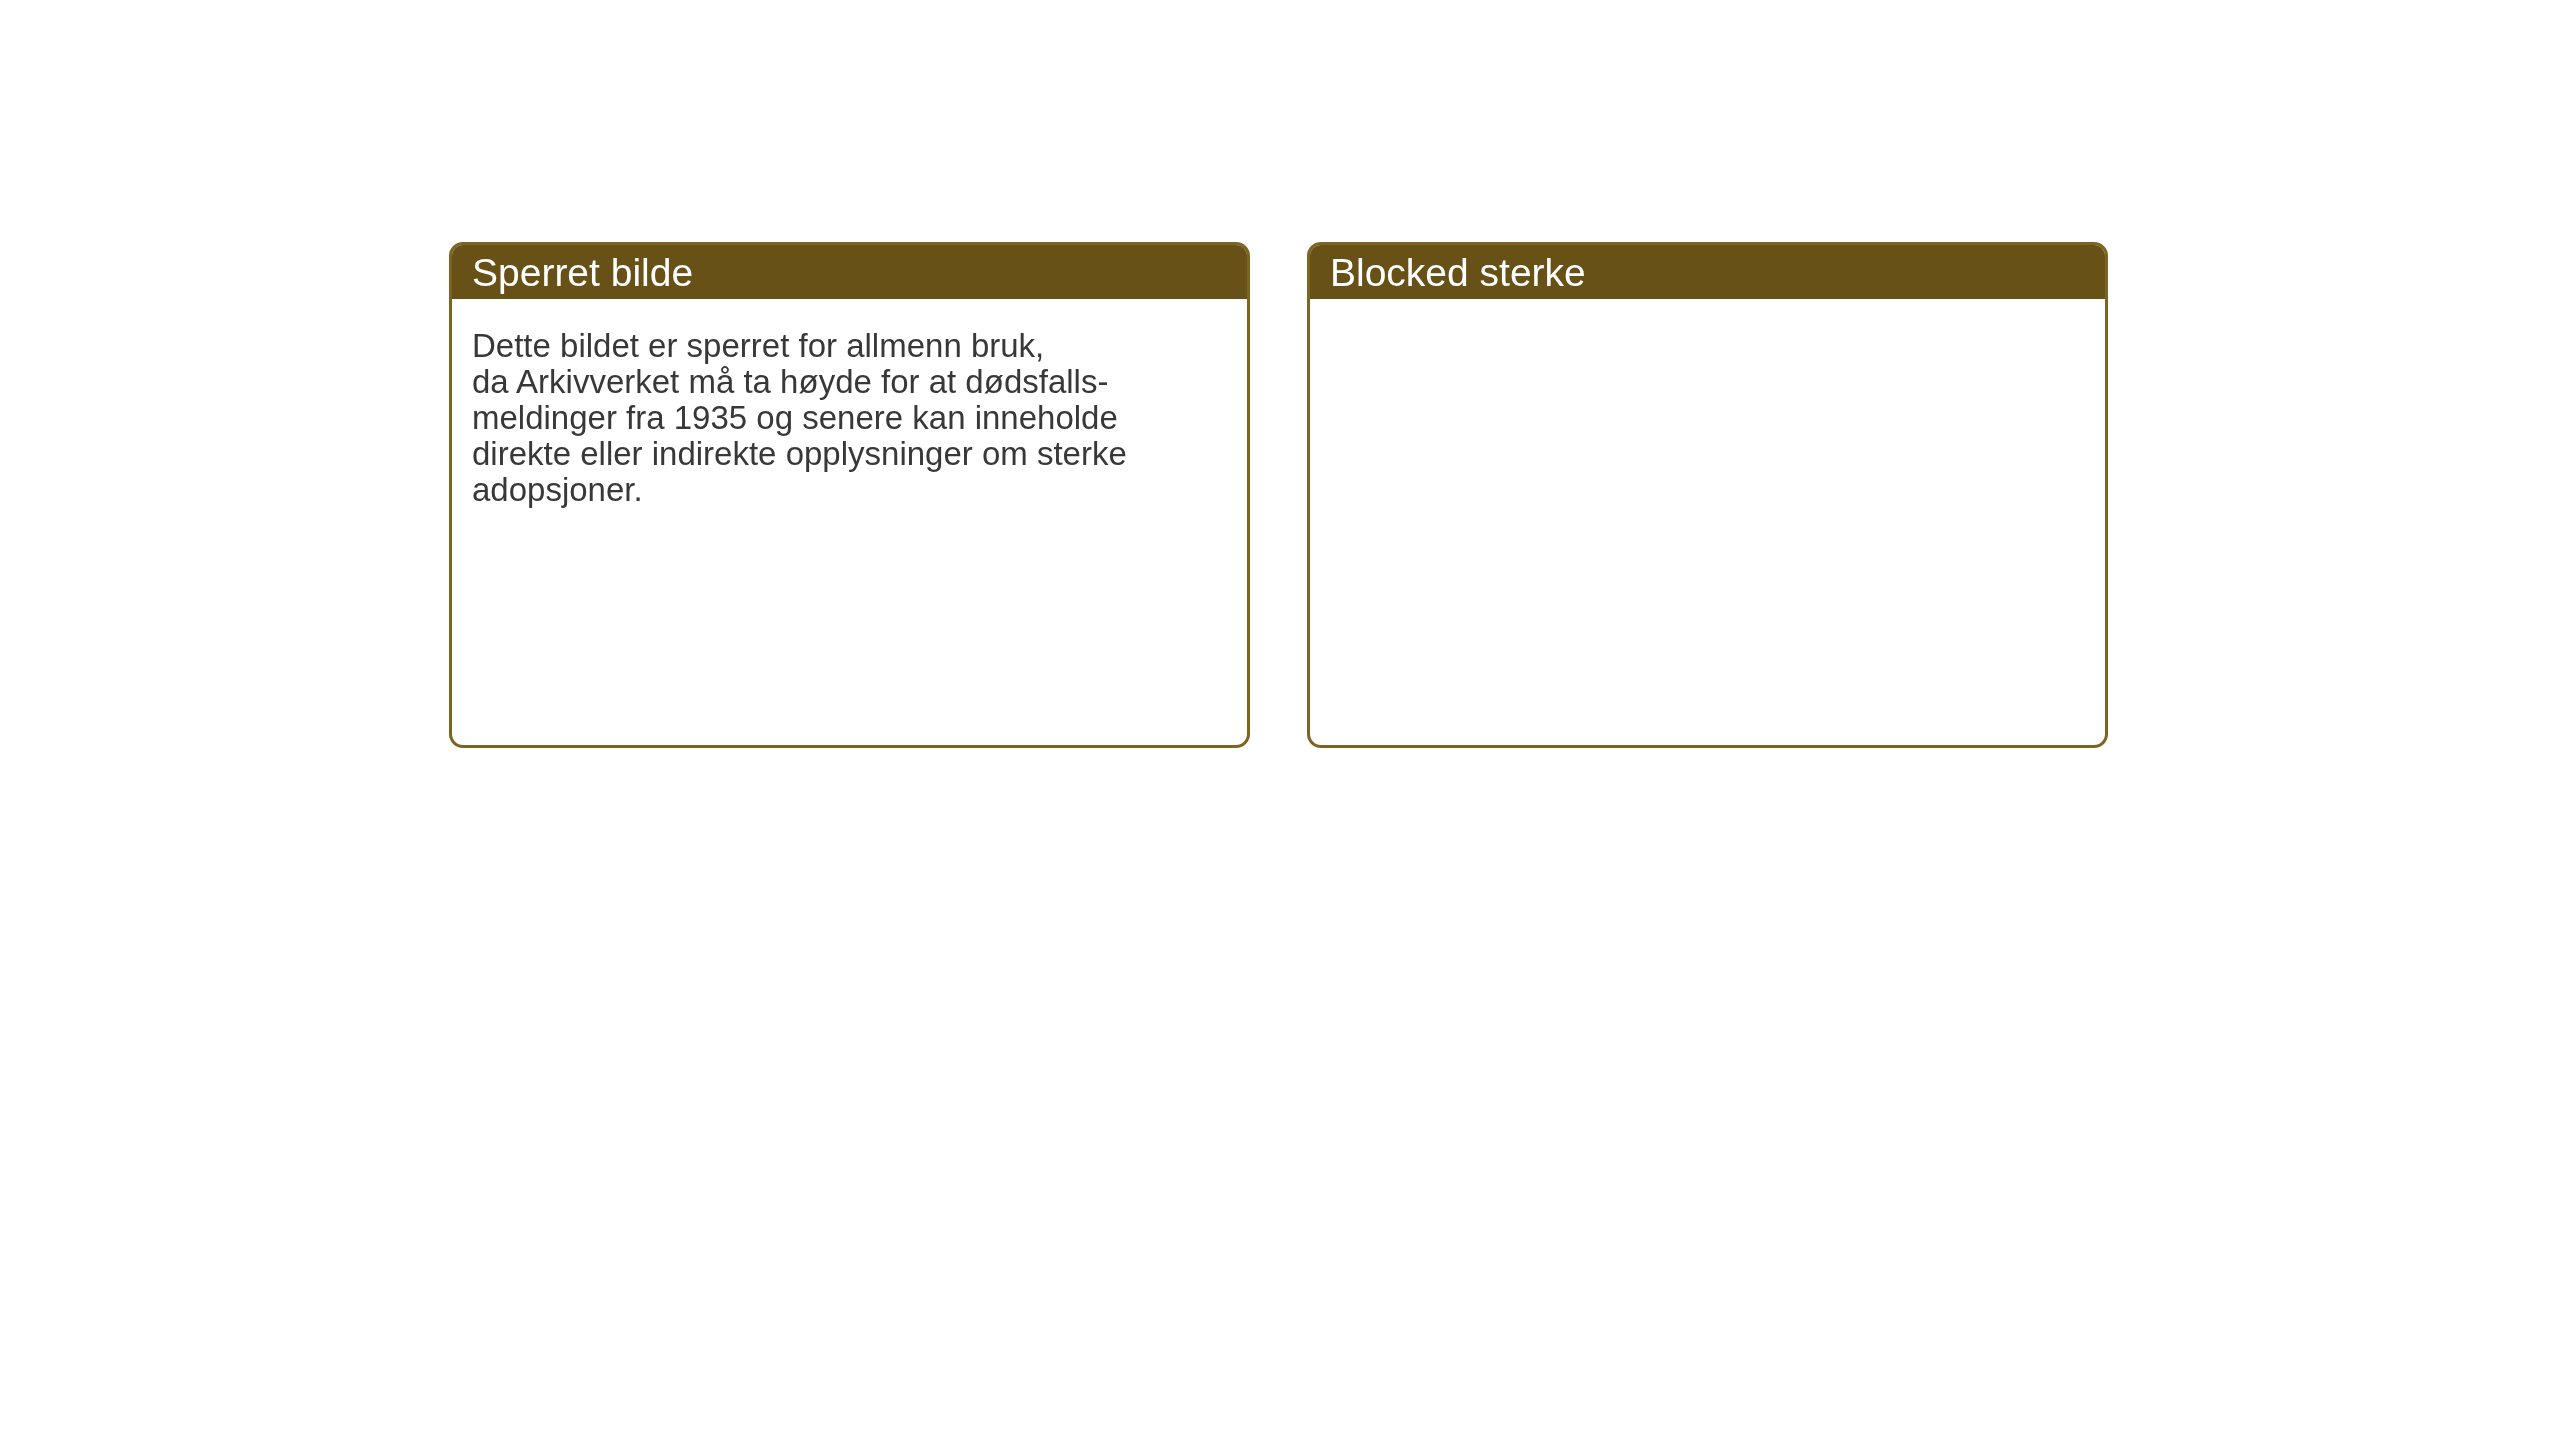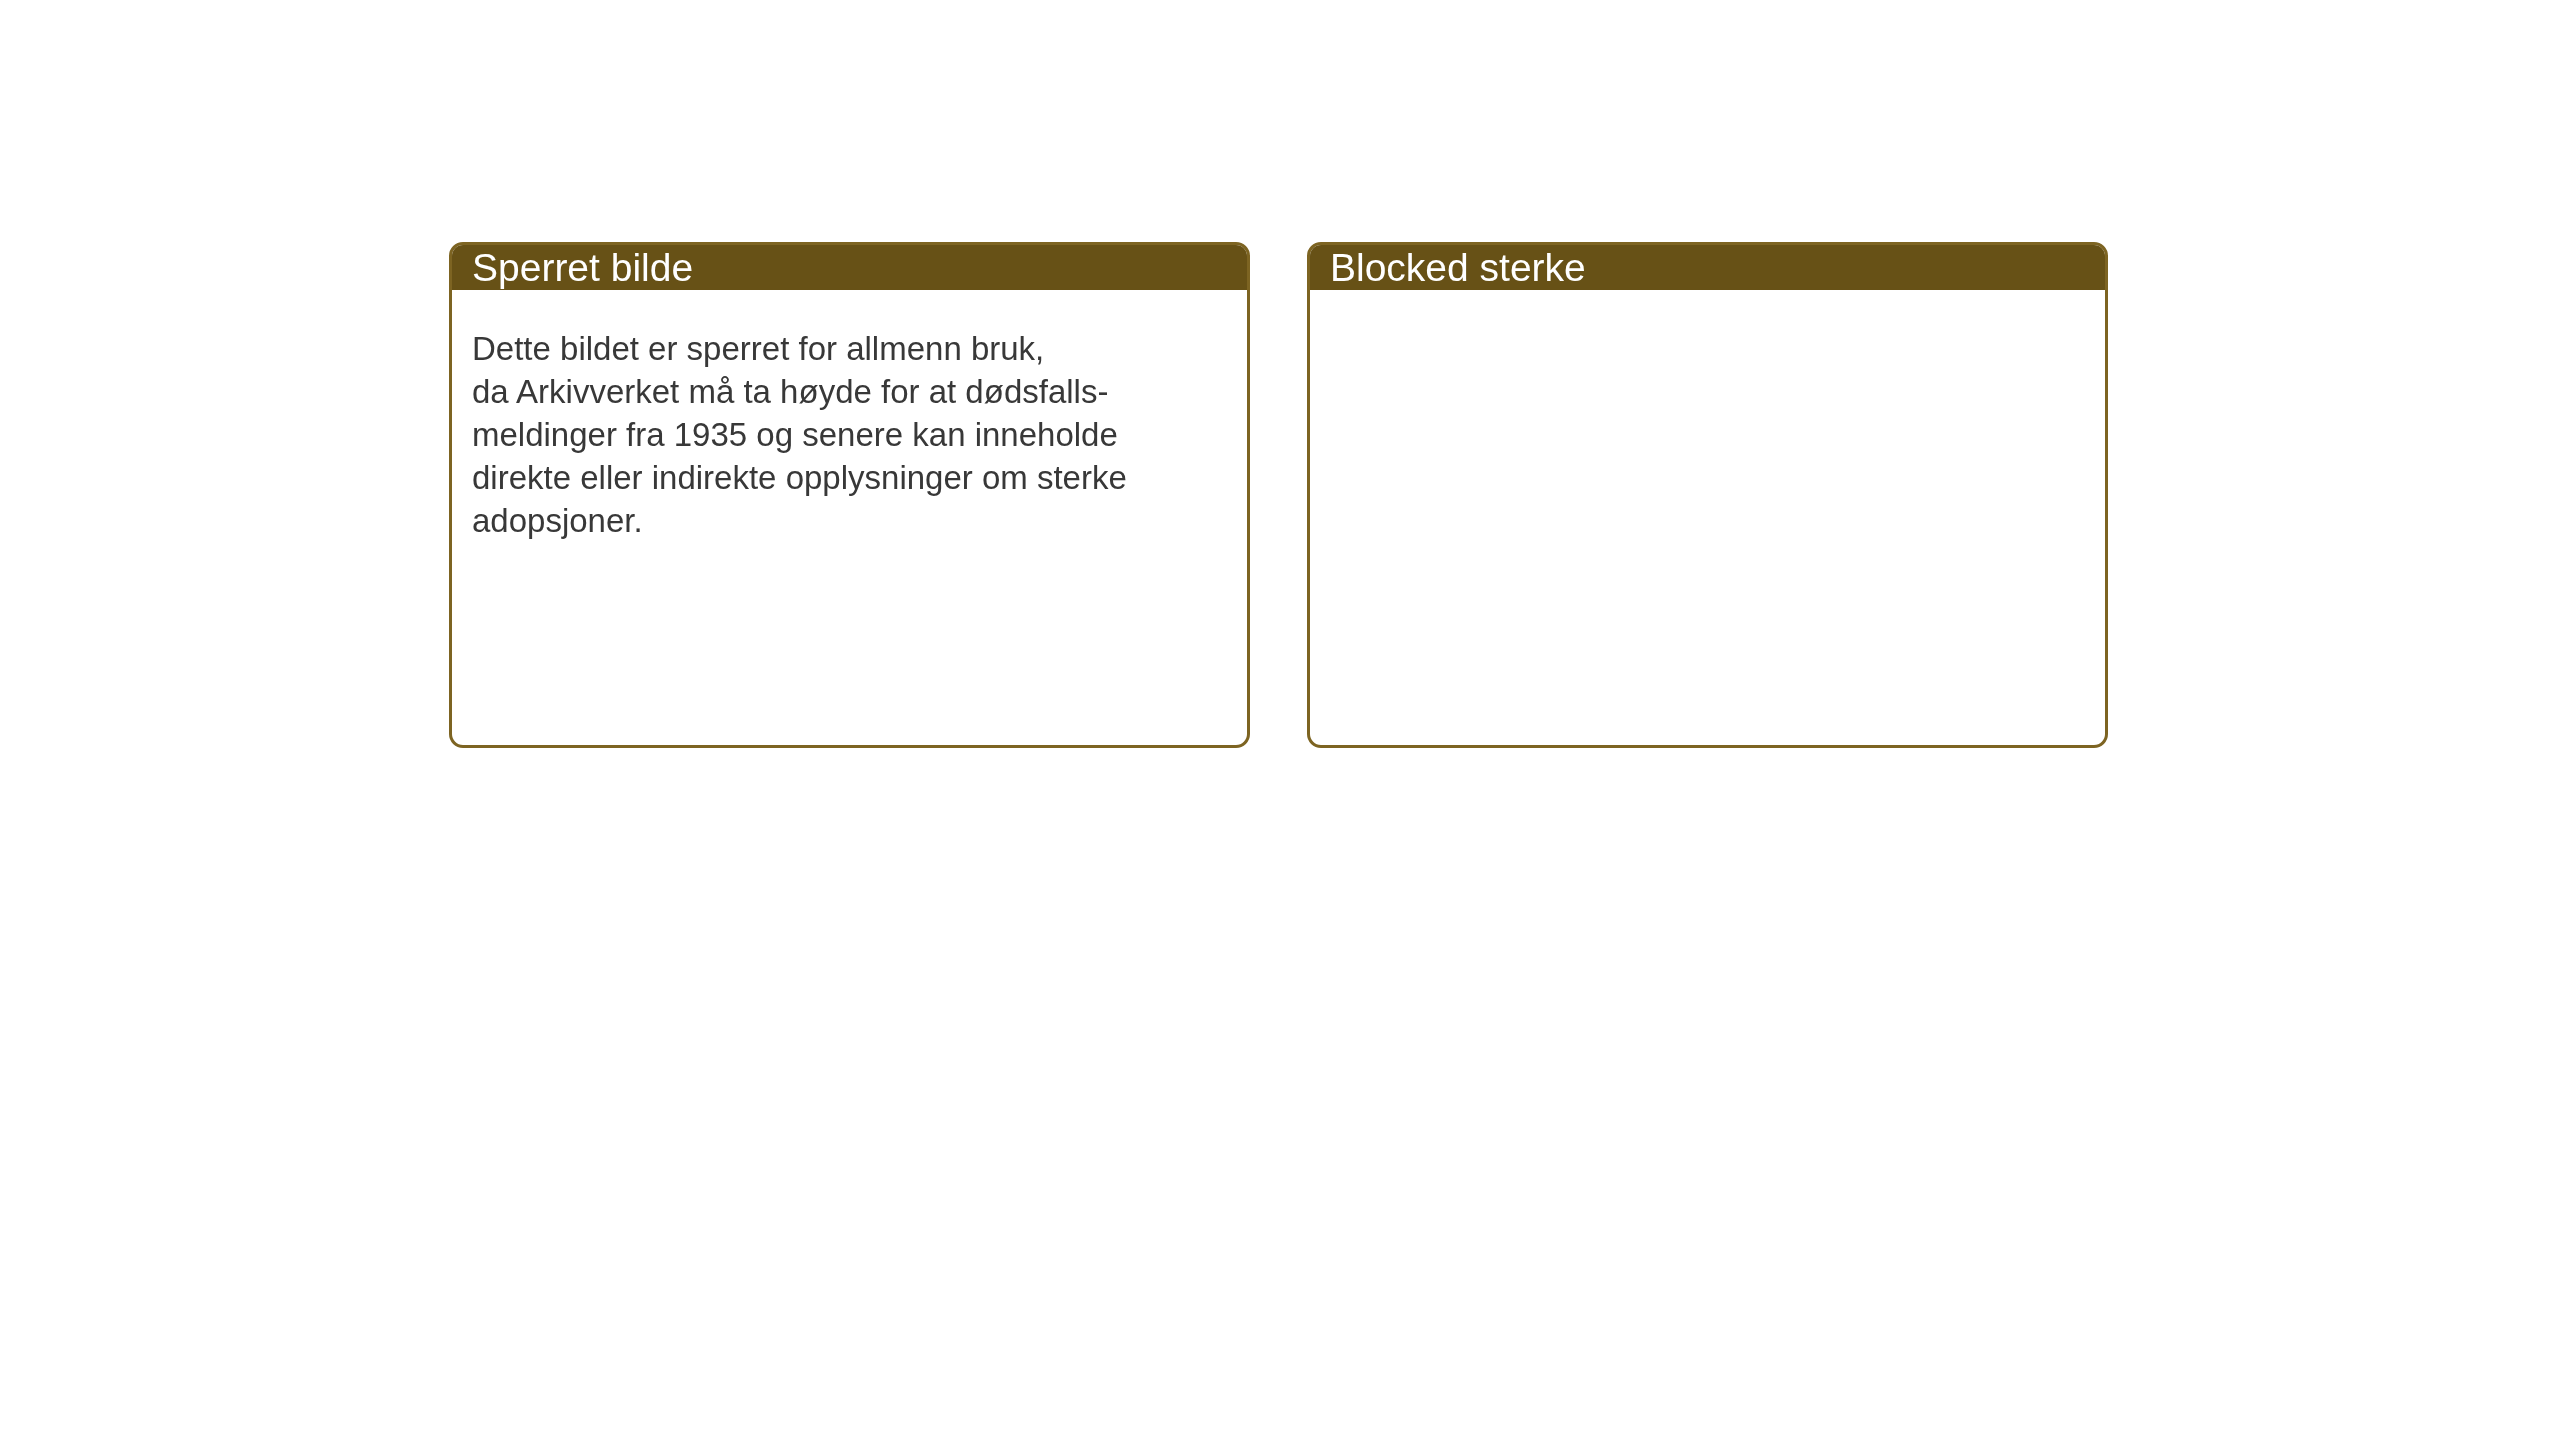--- a/index.html
+++ b/index.html
@@ -29,40 +29,40 @@
     height:506px;
     box-sizing:border-box;
     background:var(--card-background);
     border:3px solid var(--card-border);
     border-radius:14px;
     overflow:hidden;
   }
   .card--no{ left:449px; }
   .card--en{ left:1307px; }
   .card__header{
-    height:45px;
+    height:54px;
     background:var(--card-accent);
     display:flex;
     align-items:center;
     padding:0 20px;
   }
   .card__title{
     color:var(--title-text);
     font-size:39px;
     font-weight:400;
     line-height:1;
     white-space:nowrap;
   }
   .card__body{
     padding:29px 26px 0 20px;
   }
   .card__para{
-    margin:8px 0 43px 0;
+    margin:0 0 43px 0;
     font-size:33px;
-    line-height:43px;
+    line-height:36px;
     color:var(--body-text);
     white-space:pre-line;
   }
 </style>
 </head>
 <body>
 
 <main>
 
   <section class="card card--no">

